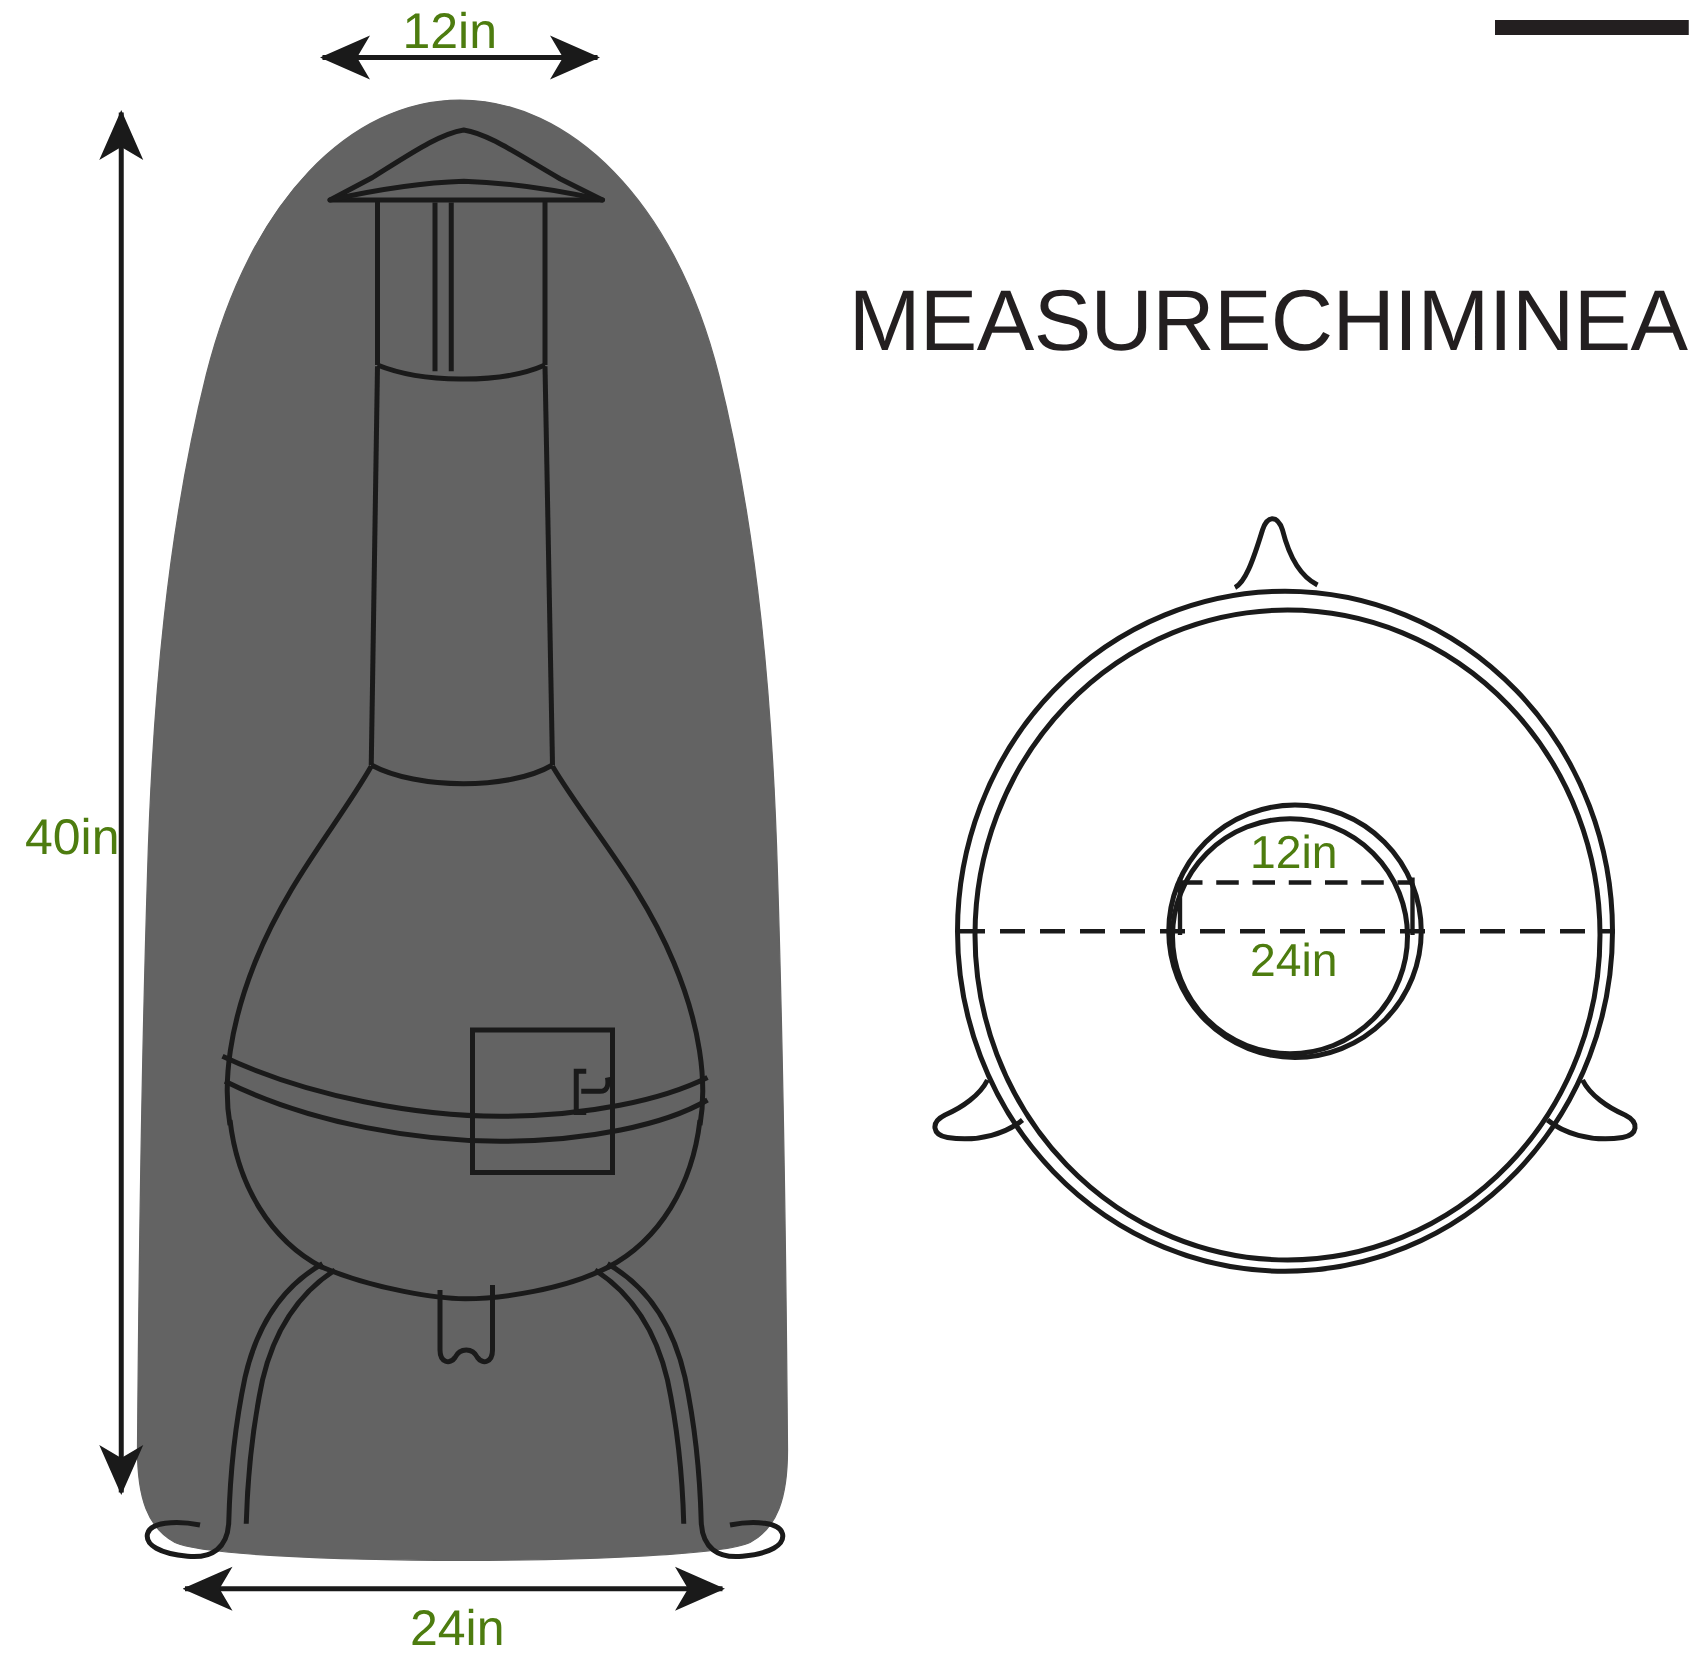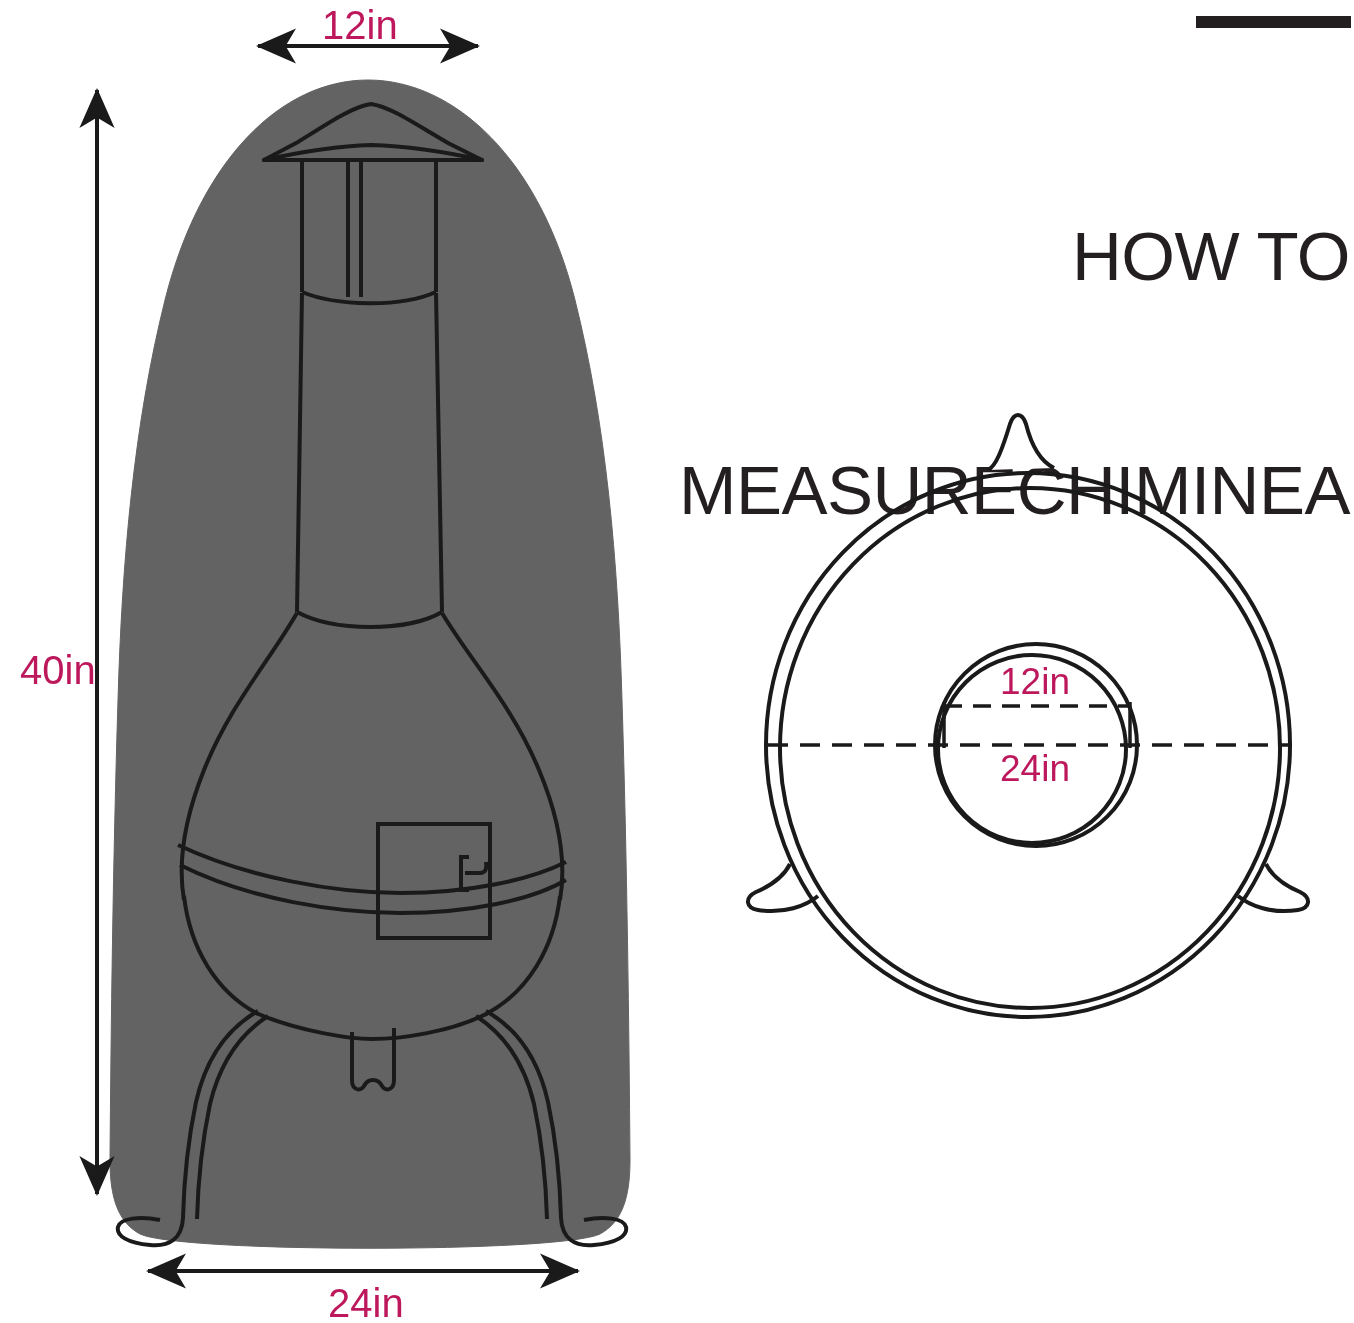--- a/index.html
+++ b/index.html
@@ -44,40 +44,39 @@
   #accent-bar {
     position: absolute;
     left: 1196px;
     top: 16px;
     width: 155px;
     height: 12px;
     background: #231f20;
   }
   .dim-label {
     position: absolute;
-    color: #be185d;
+    color: #4d7c0f;
     font-size: 40px;
     white-space: pre;
     line-height: 1;
   }
   #label-top { left: 322px; top: 5px; }
   #label-left { left: 20px; top: 650px; }
   #label-bottom { left: 328px; top: 1283px; }
   #label-inner-12 { left: 1000px; top: 663px; font-size: 37px; }
   #label-inner-24 { left: 1000px; top: 750px; font-size: 37px; }
 </style>
 </head>
 <body>
 
 <div id="root">
 
   <div id="accent-bar"></div>
 
   <div id="title-block">
-    <span id="title-line1">HOW TO</span>
     <span id="title-line2">MEASURECHIMINEA</span>
   </div>
 
   <svg id="scene" viewBox="0 0 1354 1323" xmlns="http://www.w3.org/2000/svg">
 
     <g>
 
       <path fill="#636363" stroke="#636363" stroke-width="1" d="M 368 80
                C 455 80 540 160 575 300
                C 606 424 618 560 622 700

